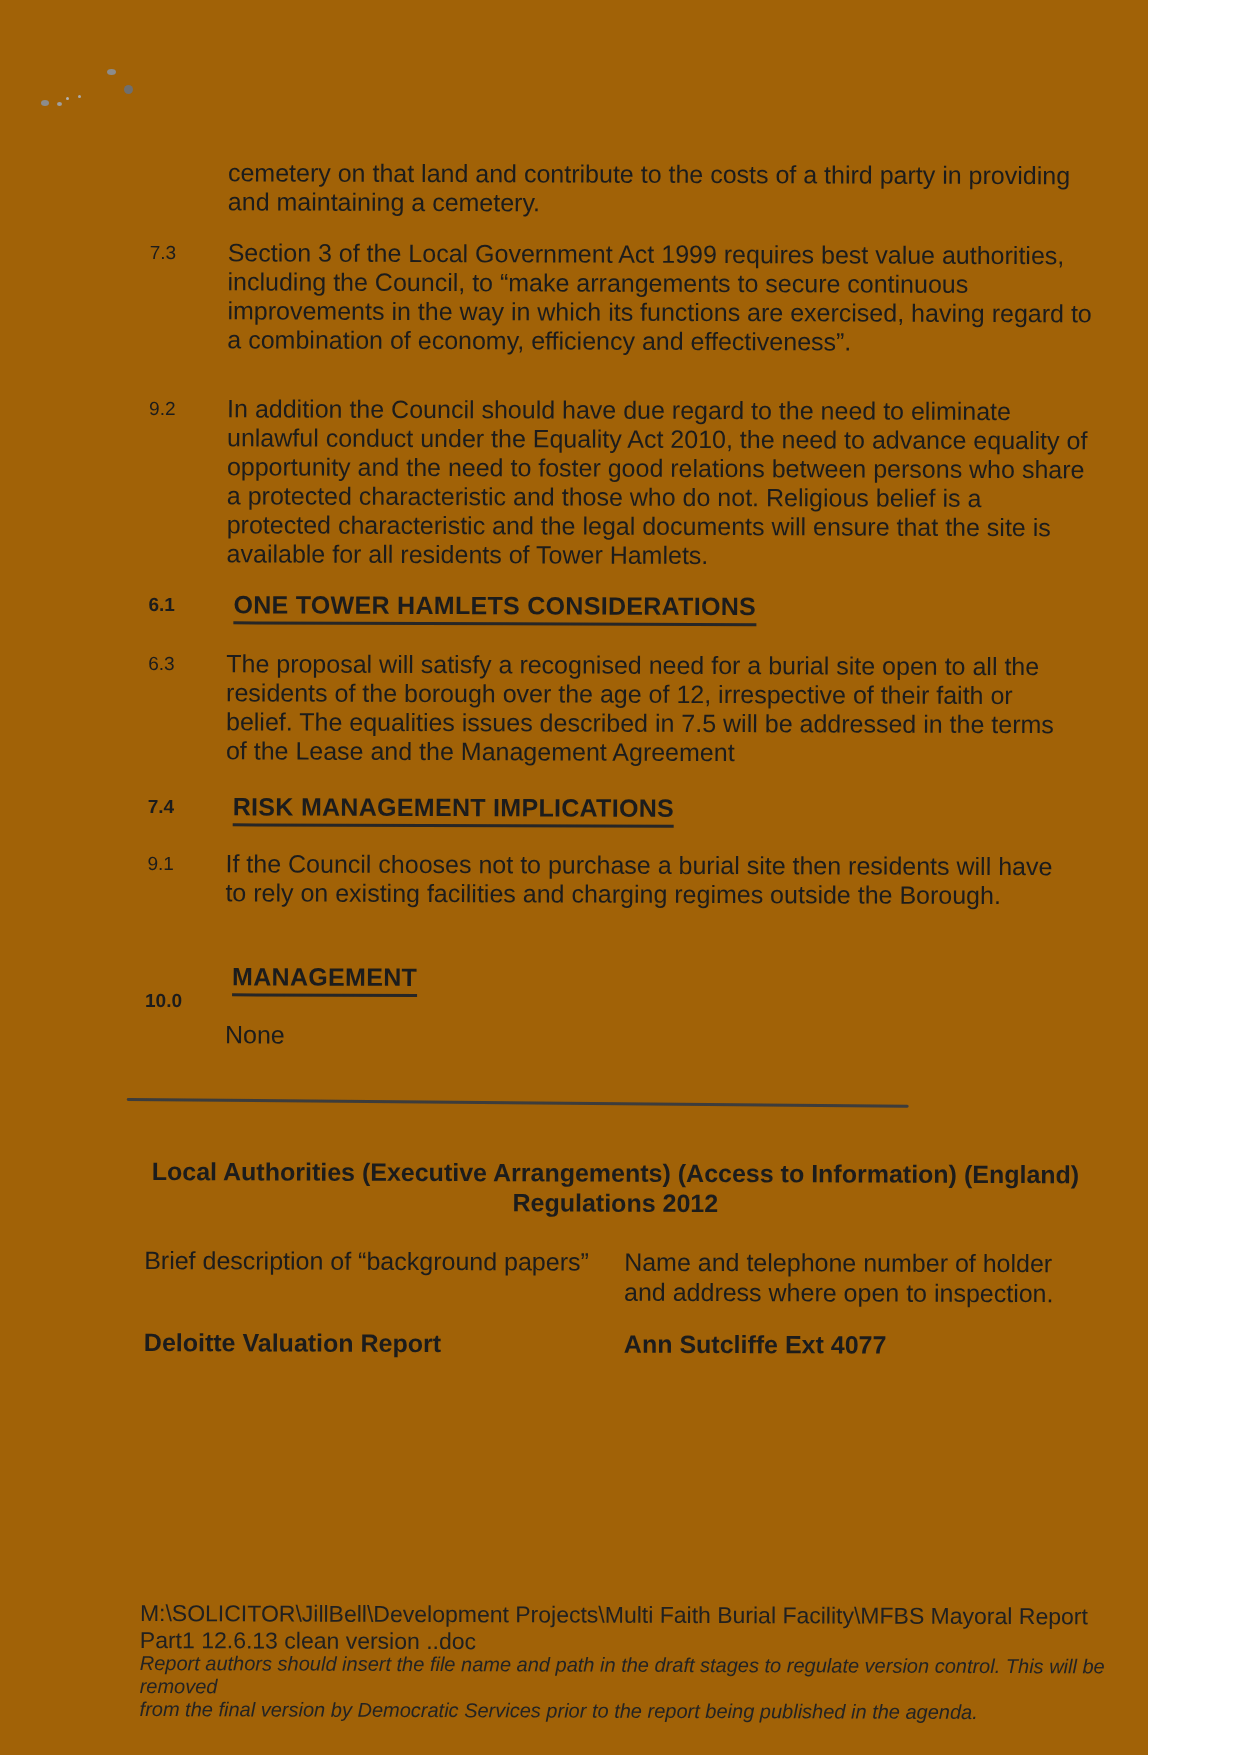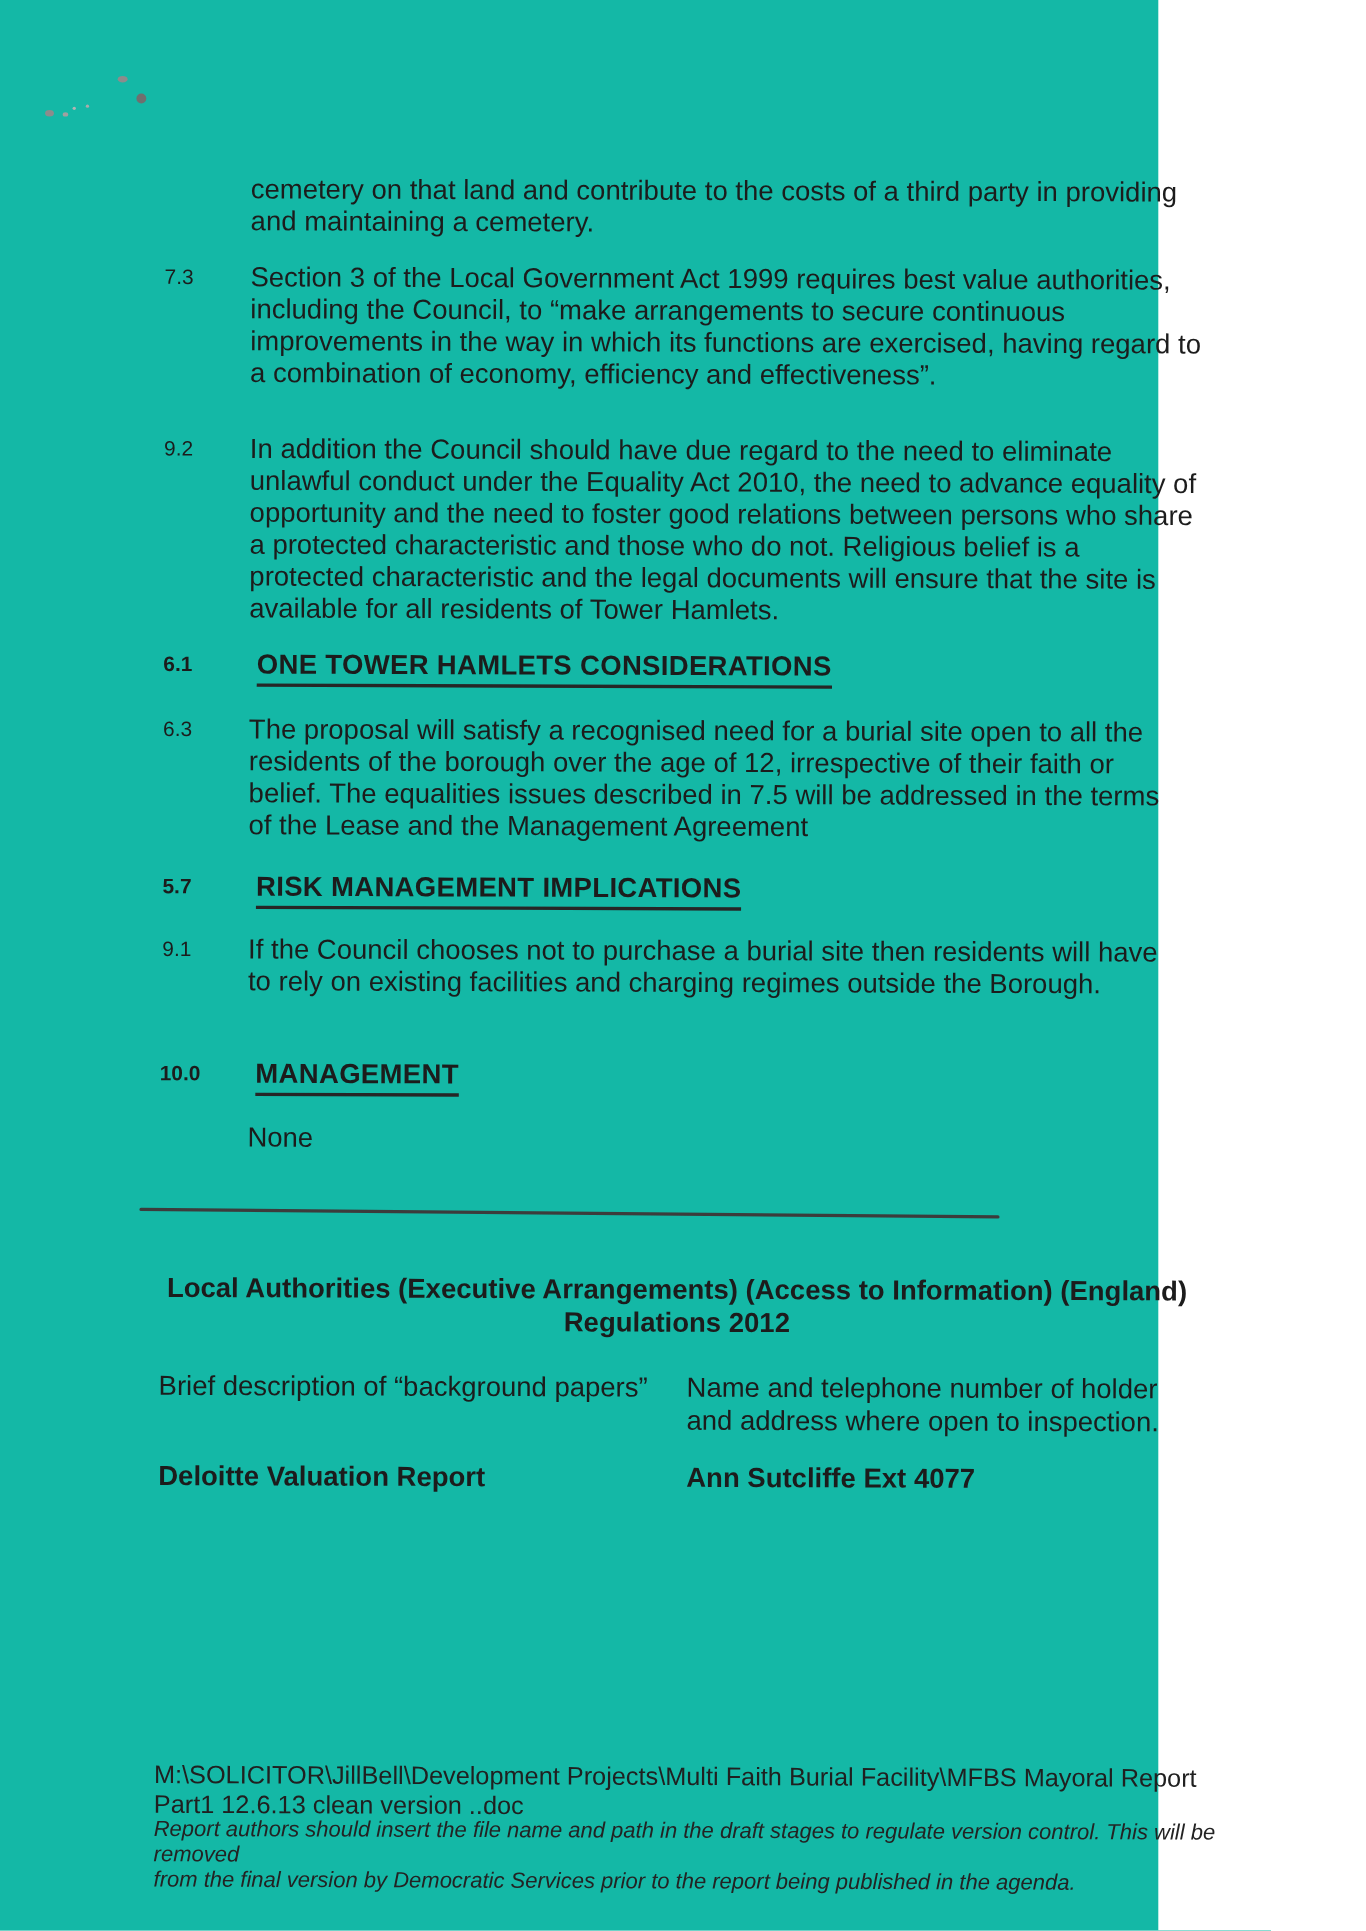--- a/index.html
+++ b/index.html
@@ -4,22 +4,22 @@
 <style>
   html, body { margin: 0; padding: 0; }
   body {
     width: 1242px; height: 1755px;
     background: #ffffff;
     font-family: "Liberation Sans", sans-serif;
     overflow: hidden;
   }
   .page {
     position: relative;
-    width: 1053px; height: 1755px;
-    background: #14b8a6;
+    width: 1148px; height: 1755px;
+    background: #a16207;
     color: #1c1c1c;
   }
   .content {
     position: absolute; inset: 0;
     transform: rotate(0.2deg);
     transform-origin: 140px 160px;
   }
   .row { position: absolute; display: flex; align-items: flex-start; }
   .num {
     flex: none; width: 78px;
@@ -125,32 +125,32 @@
 
     <div class="row" style="left:150px; top:649px;">
       <div class="num">6.3</div>
       <div class="txt">The proposal will satisfy a recognised need for a burial site open to all the
 residents of the borough over the age of 12, irrespective of their faith or
 belief. The equalities issues described in 7.5 will be addressed in the terms
 of the Lease and the Management Agreement</div>
     </div>
 
     <div class="row" style="left:150px; top:792px;">
-      <div class="num hnum">5.7</div>
+      <div class="num hnum">7.4</div>
       <div class="heading-title">RISK MANAGEMENT IMPLICATIONS</div>
     </div>
 
     <div class="row" style="left:150px; top:849px;">
       <div class="num">9.1</div>
       <div class="txt">If the Council chooses not to purchase a burial site then residents will have
 to rely on existing facilities and charging regimes outside the Borough.</div>
     </div>
 
     <div class="row" style="left:148px; top:962px;">
-      <div class="num hnum" style="width:87px;">10.0</div>
+      <div class="num hnum" style="width:87px;margin-top:24px;">10.0</div>
       <div class="heading-title">MANAGEMENT</div>
     </div>
 
     <div class="row" style="left:150px; top:1020px;">
       <div class="num"></div>
       <div class="txt">None</div>
     </div>
 
     <div class="divider"></div>
 

